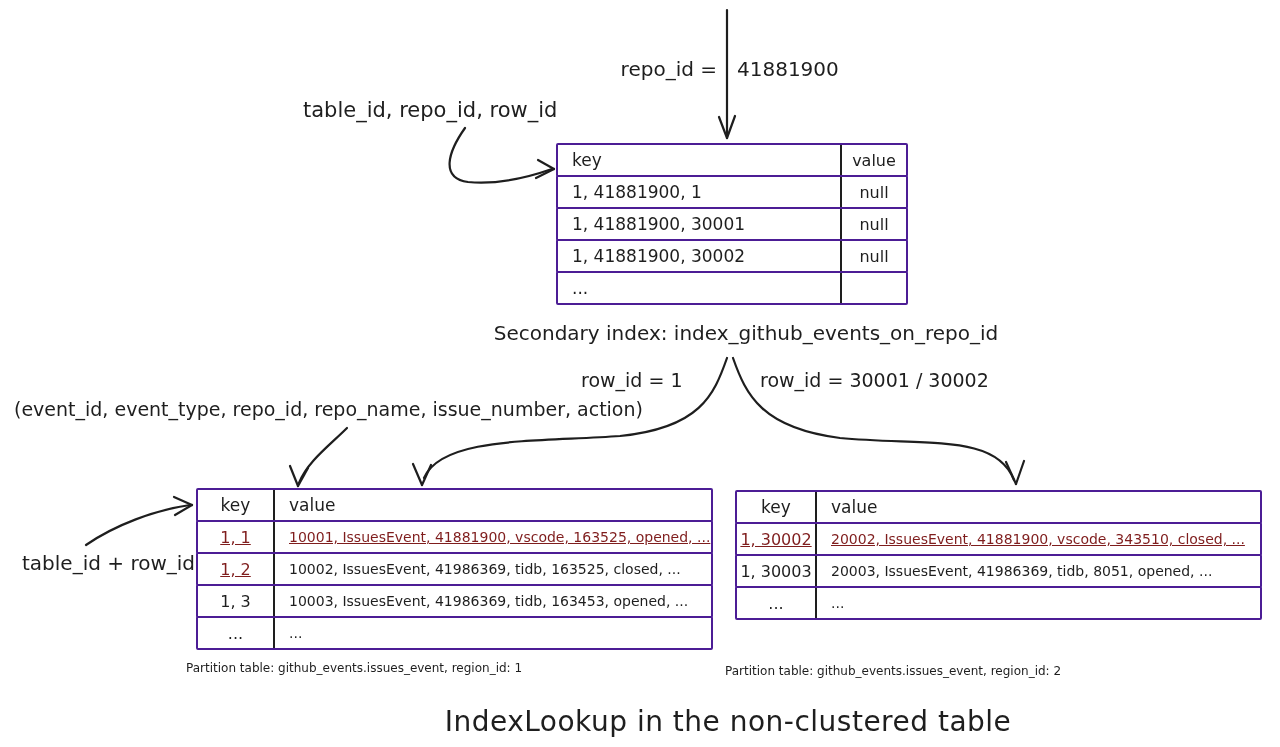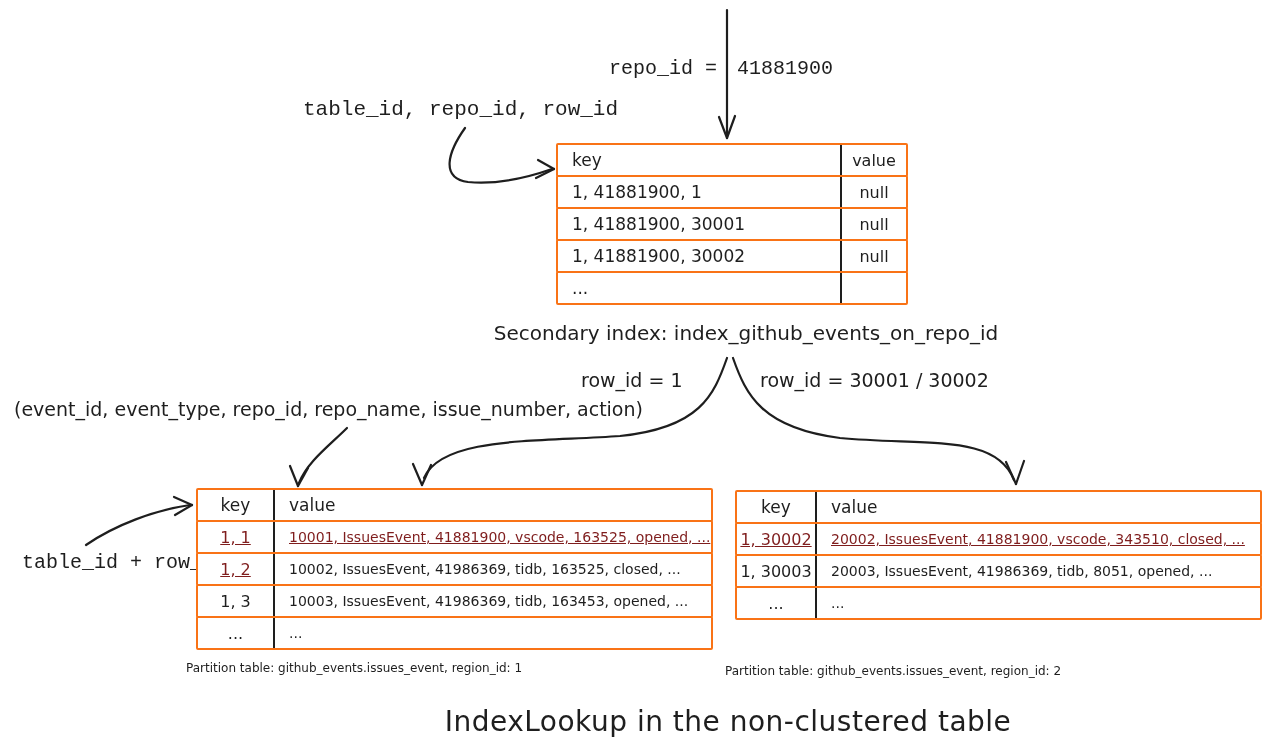--- a/index.html
+++ b/index.html
@@ -2,32 +2,32 @@
 <html><head>
 <meta charset="utf-8">
 <style>
   html,body{margin:0;padding:0;}
   body{
     width:1280px;height:747px;position:relative;overflow:hidden;
     background:#ffffff;color:#1e1e1e;
     font-family:"DejaVu Sans","Liberation Sans",sans-serif;
   }
   .abs{position:absolute;white-space:nowrap;}
-  .lbl{font-size:20px;font-family:Liberation Mono, monospace;}
+  .lbl{font-size:20px;}
   .lbl-sm{font-size:19px;}
   .caption{font-size:12px;}
   .cap-lg{font-size:20px;text-align:center;}
   .title{font-size:28px;text-align:center;letter-spacing:.5px;}
   .blue{color:#7f1d1d;text-decoration:underline;}
 
   svg.overlay{position:absolute;left:0;top:0;width:1280px;height:747px;pointer-events:none;}
   svg.overlay path{fill:none;stroke:#1e1e1e;stroke-width:2.2;stroke-linecap:round;stroke-linejoin:round;}
 
   .tbl{position:absolute;}
-  .trow{display:flex;height:34px;border:2px solid #f97316;border-radius:2px;margin-top:-2px;background:#fff;box-sizing:border-box;}
+  .trow{display:flex;height:34px;border:2px solid #4c1d95;border-radius:2px;margin-top:-2px;background:#fff;box-sizing:border-box;}
   .trow:first-child{margin-top:0;}
   .cell{display:flex;align-items:center;overflow:hidden;white-space:nowrap;box-sizing:border-box;}
   .cell.key{flex:none;border-right:2px solid #1e1e1e;font-size:16px;}
   .cell.val{flex:1;font-size:15px;}
   .cell.hdr{font-size:17px;}
 
   
   .tbl-top .cell.key{width:284px;justify-content:flex-start;padding-left:14px;}
   .tbl-top .cell.val{justify-content:center;}
   .tbl-top .cell.key{font-size:17px;}

